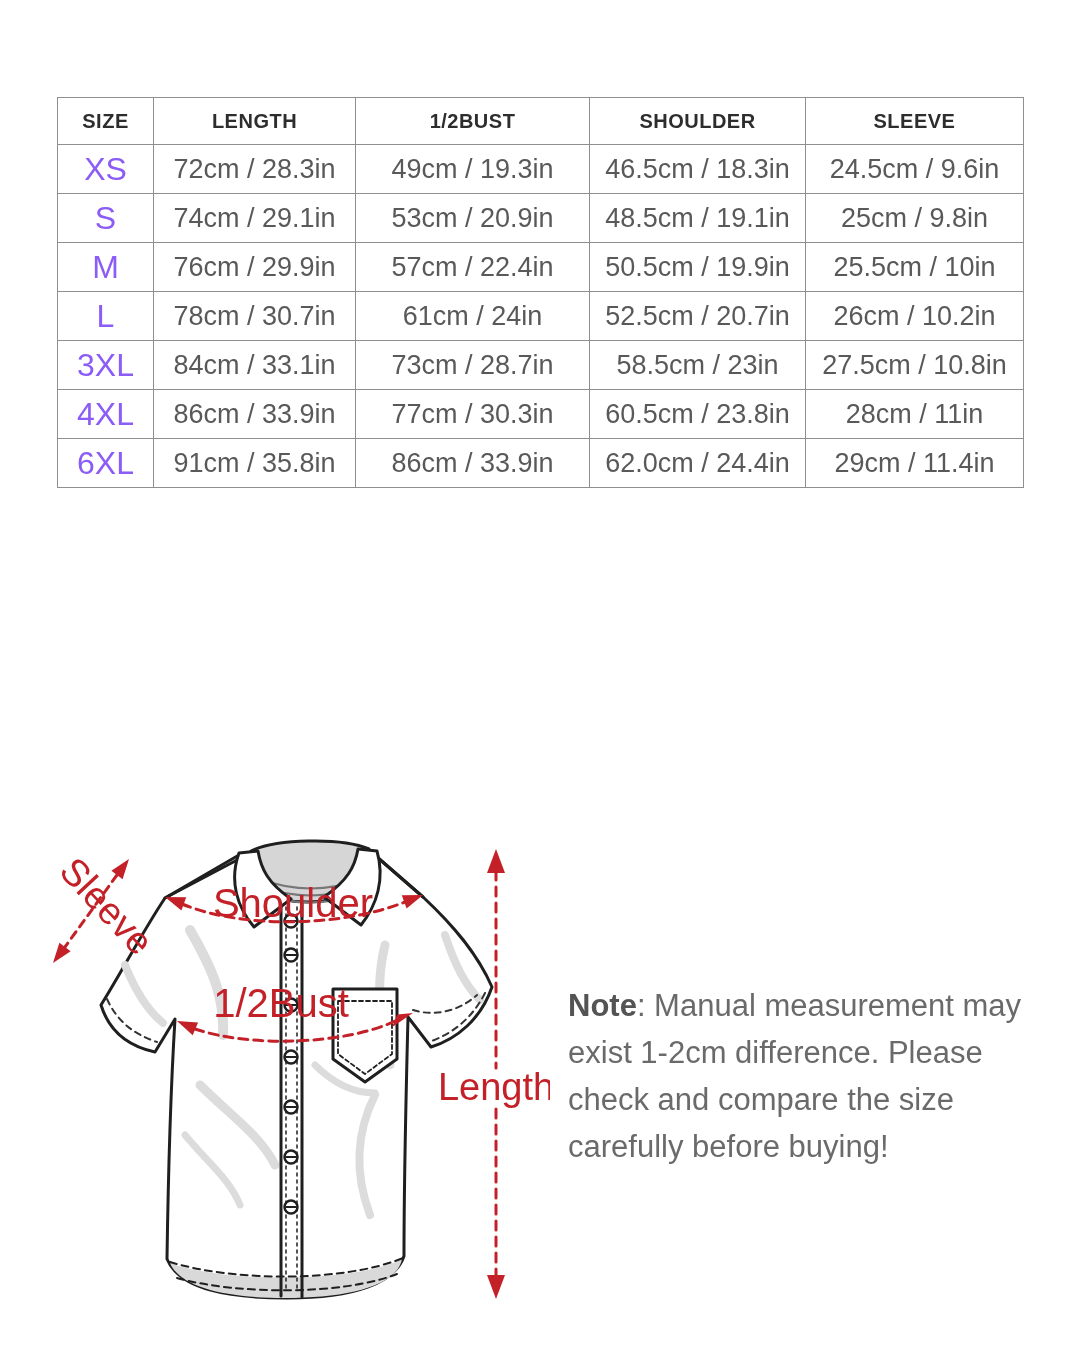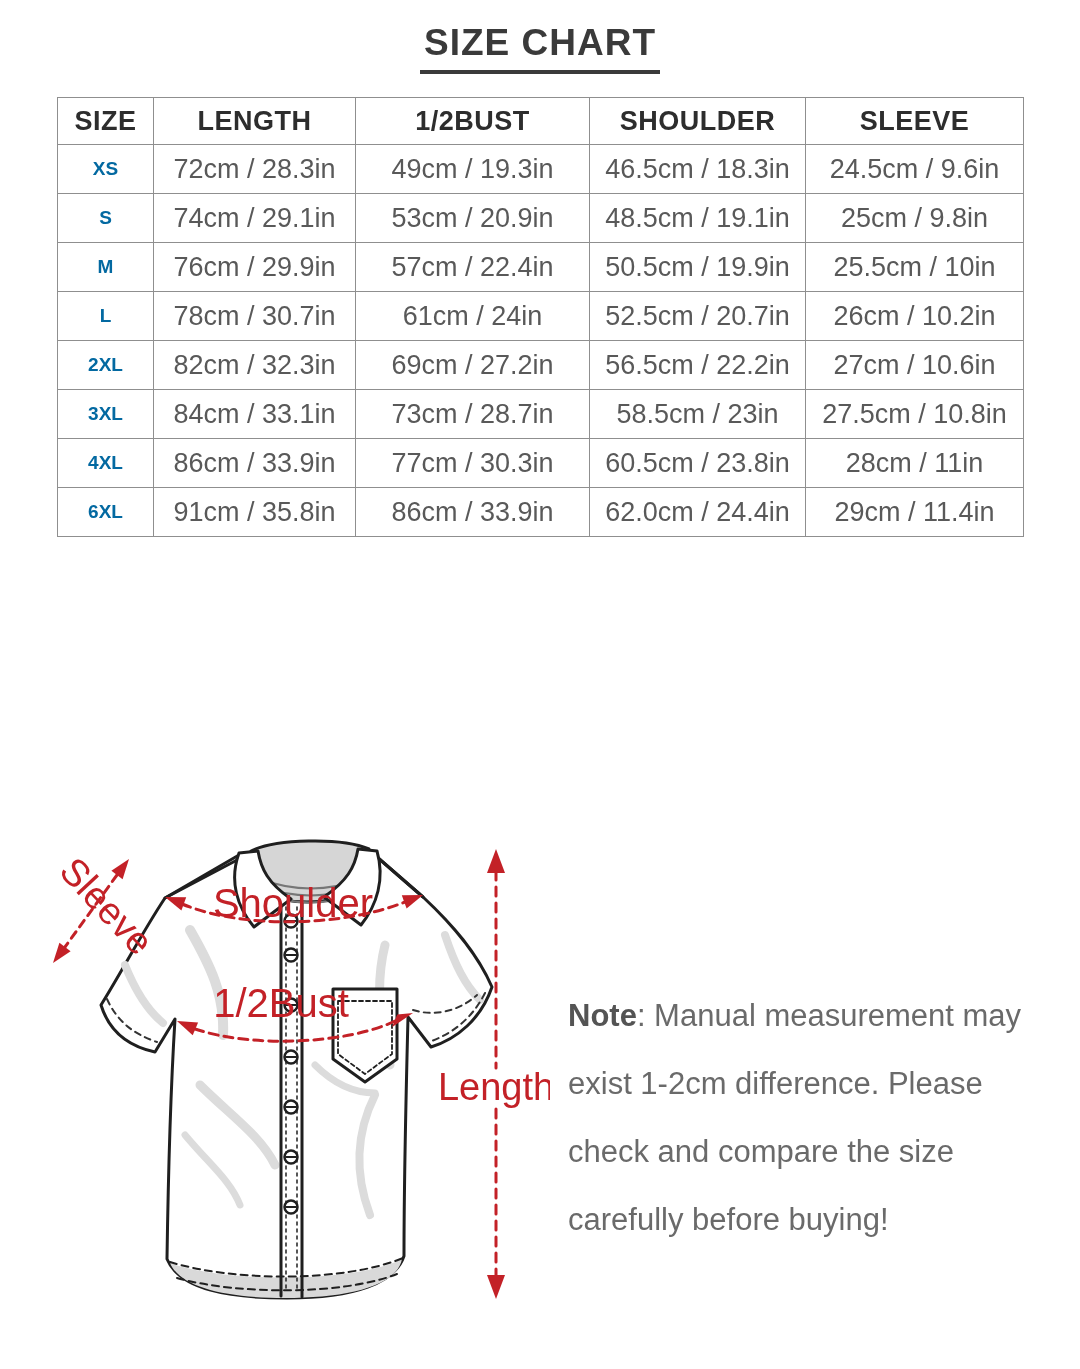--- a/index.html
+++ b/index.html
@@ -28,49 +28,46 @@
     table-layout:fixed;
   }
   .size-table th,.size-table td{
     border:1.5px solid #8f8f8f;
     text-align:center;vertical-align:middle;
     padding:0;
     overflow:hidden;white-space:nowrap;
   }
   .size-table th{
     height:46px;
-    font-size:27px;font-weight:bold;color:#2d2d2d;
+    font-size:20px;font-weight:bold;color:#2d2d2d;
     letter-spacing:0.5px;
   }
   .size-table td{
     height:48px;
     font-size:27px;color:#595959;
   }
   .size-table td.size-col{
-    font-weight:bold;color:#0369a1;font-size:19px;
+    font-weight:normal;color:#8b5cf6;font-size:32px;
   }
   
   .shirt-diagram{position:absolute;left:25px;top:835px;}
   .red-label{fill:#c32127;}
   
   .note{
     position:absolute;left:568px;top:982px;width:462px;
-    font-size:31px;line-height:68px;color:#6a6a6a;
+    font-size:31px;line-height:47px;color:#6a6a6a;
     margin:0;
   }
   .note b{color:#545454;}
 </style>
 </head>
 <body>
 
 <div class="page">
 
-  <div class="title-wrap">
-    <h1 class="page-title">SIZE CHART</h1>
-  </div>
 
   <table class="size-table">
     <colgroup>
       <col style="width:96px">
         <col style="width:202px">
         <col style="width:234px">
         <col style="width:216px">
         <col style="width:218px">
     </colgroup>
     <thead>
@@ -105,27 +102,20 @@
           <td>25.5cm / 10in</td>
         </tr>
         <tr>
           <td class="size-col">L</td>
           <td>78cm / 30.7in</td>
           <td>61cm / 24in</td>
           <td>52.5cm / 20.7in</td>
           <td>26cm / 10.2in</td>
         </tr>
         <tr>
-          <td class="size-col">2XL</td>
-          <td>82cm / 32.3in</td>
-          <td>69cm / 27.2in</td>
-          <td>56.5cm / 22.2in</td>
-          <td>27cm / 10.6in</td>
-        </tr>
-        <tr>
           <td class="size-col">3XL</td>
           <td>84cm / 33.1in</td>
           <td>73cm / 28.7in</td>
           <td>58.5cm / 23in</td>
           <td>27.5cm / 10.8in</td>
         </tr>
         <tr>
           <td class="size-col">4XL</td>
           <td>86cm / 33.9in</td>
           <td>77cm / 30.3in</td>

